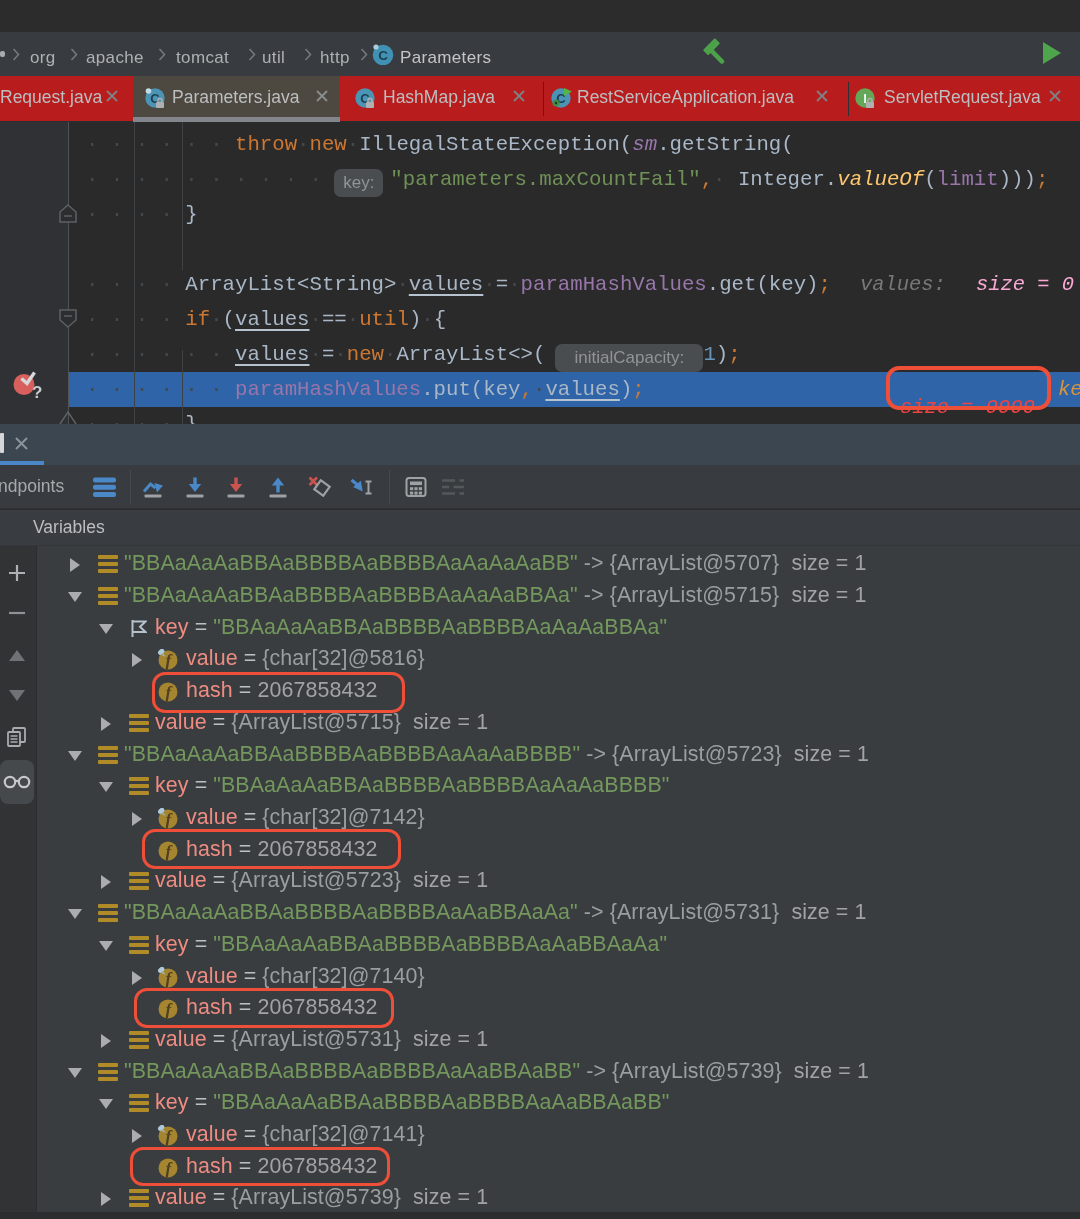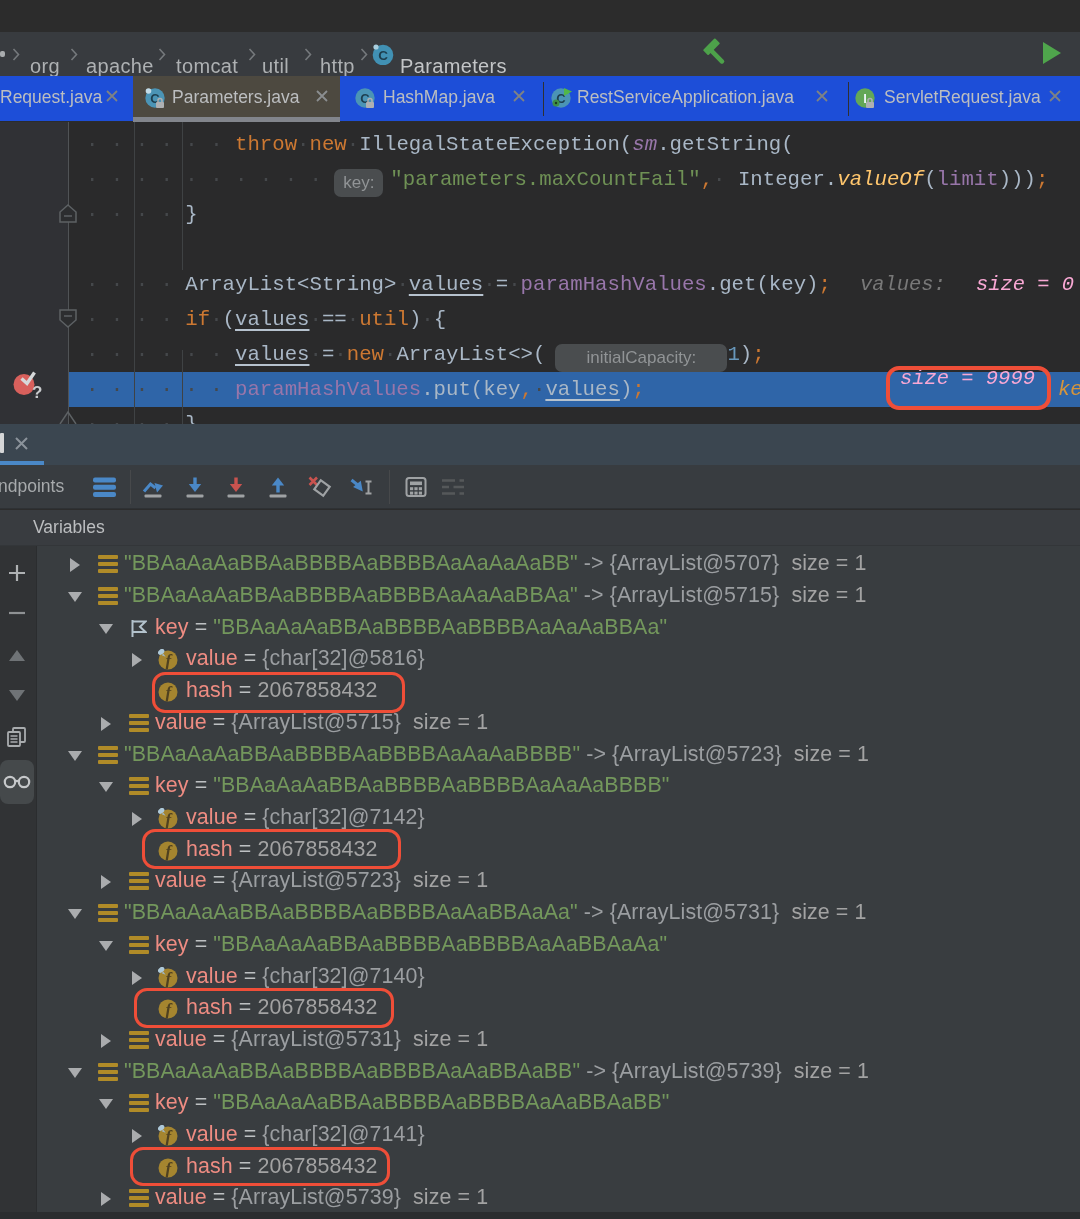--- a/index.html
+++ b/index.html
@@ -5,28 +5,28 @@
 *{margin:0;padding:0;box-sizing:border-box}
 html,body{width:1080px;height:1219px;overflow:hidden}
 body{font-family:"Liberation Sans",sans-serif;background:#2c2c2c;position:relative}
 #app{position:absolute;left:0;top:0;width:1080px;height:1219px;overflow:hidden}
 .abs{position:absolute}
 
 #titlebar{left:0;top:0;width:1080px;height:32px;background:linear-gradient(#e9e9e9,#d2d2d2);border-bottom:1px solid #9f9f9f}
 #titlebar .t{position:absolute;left:162px;top:4px;font-size:19px;color:#282828;letter-spacing:1.22px;white-space:nowrap}
 
 #navbar{left:0;top:32px;width:1080px;height:44px;background:#383b3f}
-.crumb{position:absolute;top:12px;height:44px;line-height:44px;font-size:20px;letter-spacing:0.35px;color:#aeb1b3}
+.crumb{position:absolute;top:4px;height:44px;line-height:44px;font-size:17px;letter-spacing:0.35px;color:#aeb1b3}
 .chev{position:absolute;top:16px;width:8px;height:13px}
 
 #runbox{position:absolute;left:748px;top:5px;width:270px;height:33px;border:1.5px solid #5f6264;border-radius:8px}
 #runbox .lbl{position:absolute;left:43px;top:4px;font-size:17.5px;letter-spacing:0.35px;color:#c4c6c8}
 #caret{position:absolute;left:247px;top:13px;width:0;height:0;border-left:7px solid transparent;border-right:7px solid transparent;border-top:8px solid #a1a4a6}
 
-#tabbar{left:0;top:76px;width:1080px;height:46px;background:#1d4ed8;border-bottom:1px solid #2a2c2e}
+#tabbar{left:0;top:76px;width:1080px;height:46px;background:#b91c1c;border-bottom:1px solid #2a2c2e}
 .tab{position:absolute;top:0;height:46px}
 .tab .nm{position:absolute;top:11px;font-size:17.5px;color:#bcbec0;white-space:nowrap}
 .tab .x{position:absolute;top:13px;width:14px;height:14px}
 .tab .ic{position:absolute;top:12px}
 .tabsep{position:absolute;top:6px;width:1px;height:34px;background:#2e3032}
 #seltab{position:absolute;left:133px;top:0;width:207px;height:46px;background:#4d4940}
 #selunder{position:absolute;left:133px;top:41px;width:207px;height:5px;background:#82858c}
 
 #editor{left:0;top:122px;width:1080px;height:302px;background:#2a2a2b;overflow:hidden}
 #gutter{position:absolute;left:0;top:0;width:68px;height:302px;background:#303135}
@@ -186,26 +186,26 @@
       <div id="curline"></div>
       <div id="foldline"></div>
       <div class="iguide" style="left:134px;top:0px;height:302px"></div>
       <div class="iguide" style="left:182px;top:0px;height:148px"></div>
       <div class="iguide" style="left:182px;top:228px;height:74px"></div>
       <div class="cline" style="top:5px;left:86px"><span class="ws">· · · · · · </span><span class="kw">throw</span><span class="ws">·</span><span class="kw">new</span><span class="ws">·</span>IllegalStateException(<span class="pui">sm</span>.getString(</div>
       <div class="cline" style="top:40px;left:86px"><span class="ws">· · · · · · · · · · </span><span class="chip" style="width:49px;margin-left:0px;margin-right:7px">key:</span><span class="st">"parameters.maxCountFail"</span><span class="kw">,</span><span class="ws">·</span> Integer.<span class="ye">valueOf</span>(<span class="pu">limit</span>)))<span class="kw">;</span></div>
       <div class="cline" style="top:75px;left:86px"><span class="ws">· · · · </span>}</div>
       <div class="cline" style="top:145px;left:86px"><span class="ws">· · · · </span>ArrayList&lt;String&gt;<span class="ws">·</span><span class="un">values</span><span class="ws">·</span>=<span class="ws">·</span><span class="pu">paramHashValues</span>.get(key)<span class="kw">;</span></div>
       <div class="cline" style="top:180px;left:86px"><span class="ws">· · · · </span><span class="kw">if</span><span class="ws">·</span>(<span class="un">values</span><span class="ws">·</span>==<span class="ws">·</span><span class="kw">util</span>)<span class="ws">·</span>{</div>
-      <div class="cline" style="top:215px;left:86px"><span class="ws">· · · · · · </span><span class="un">values</span><span class="ws">·</span>=<span class="ws">·</span><span class="kw">new</span><span class="ws">·</span>ArrayList&lt;&gt;(<span class="chip" style="width:172px;margin-left:10px;margin-right:0px">initialCapacity:</span><span class="nu">1</span>)<span class="kw">;</span></div>
+      <div class="cline" style="top:215px;left:86px"><span class="ws">· · · · · · </span><span class="un">values</span><span class="ws">·</span>=<span class="ws">·</span><span class="kw">new</span><span class="ws">·</span>ArrayList&lt;&gt;(<span class="chip" style="width:148px;margin-left:10px;margin-right:0px">initialCapacity:</span><span class="nu">1</span>)<span class="kw">;</span></div>
       <div class="cline" style="top:250px;left:86px"><span class="ws">· · · · · · </span><span class="pu">paramHashValues</span>.put(key<span class="kw">,</span><span class="ws">·</span><span class="un">values</span>)<span class="kw">;</span></div>
       <div class="cline" style="top:285px;left:86px"><span class="ws">· · · · </span>}</div>
       <div class="hint" style="left:860px;top:145px;color:#787878">values:</div>
       <div class="hint" style="left:976px;top:145px;color:#f9a8d4">size = 0</div>
-      <div class="hint" style="left:900px;top:239px;color:#f9a8d4">size = 9999</div>
+      <div class="hint" style="left:900px;top:268px;color:#ef4444">size = 9999</div>
       <div class="hint" style="left:1058px;top:250px;color:#d6953c">key</div>
       <div class="annbox" style="left:886px;top:244px;width:165px;height:44px"></div>
       <svg class="abs" style="left:10px;top:248px" width="32" height="32" viewBox="0 0 32 32">
         <circle cx="14" cy="14.5" r="10.5" fill="#d8605c"></circle>
         <path d="M11.5 8.5 L17 13.5 L24.5 2.5" stroke="#d6d8d9" stroke-width="3.4" fill="none"></path>
       </svg>
       <div class="abs" style="left:32px;top:261px;font-size:17px;color:#c9cbcd;font-weight:bold">?</div>
       <svg class="abs" style="left:59px;top:82px" width="18" height="19" viewBox="0 0 18 19">
         <path d="M9 1 L17 8 L17 18 L1 18 L1 8 Z" fill="#2c2d2f" stroke="#5d6164" stroke-width="1.5"></path>
         <path d="M5 12 h8" stroke="#5d6164" stroke-width="1.5"></path>

